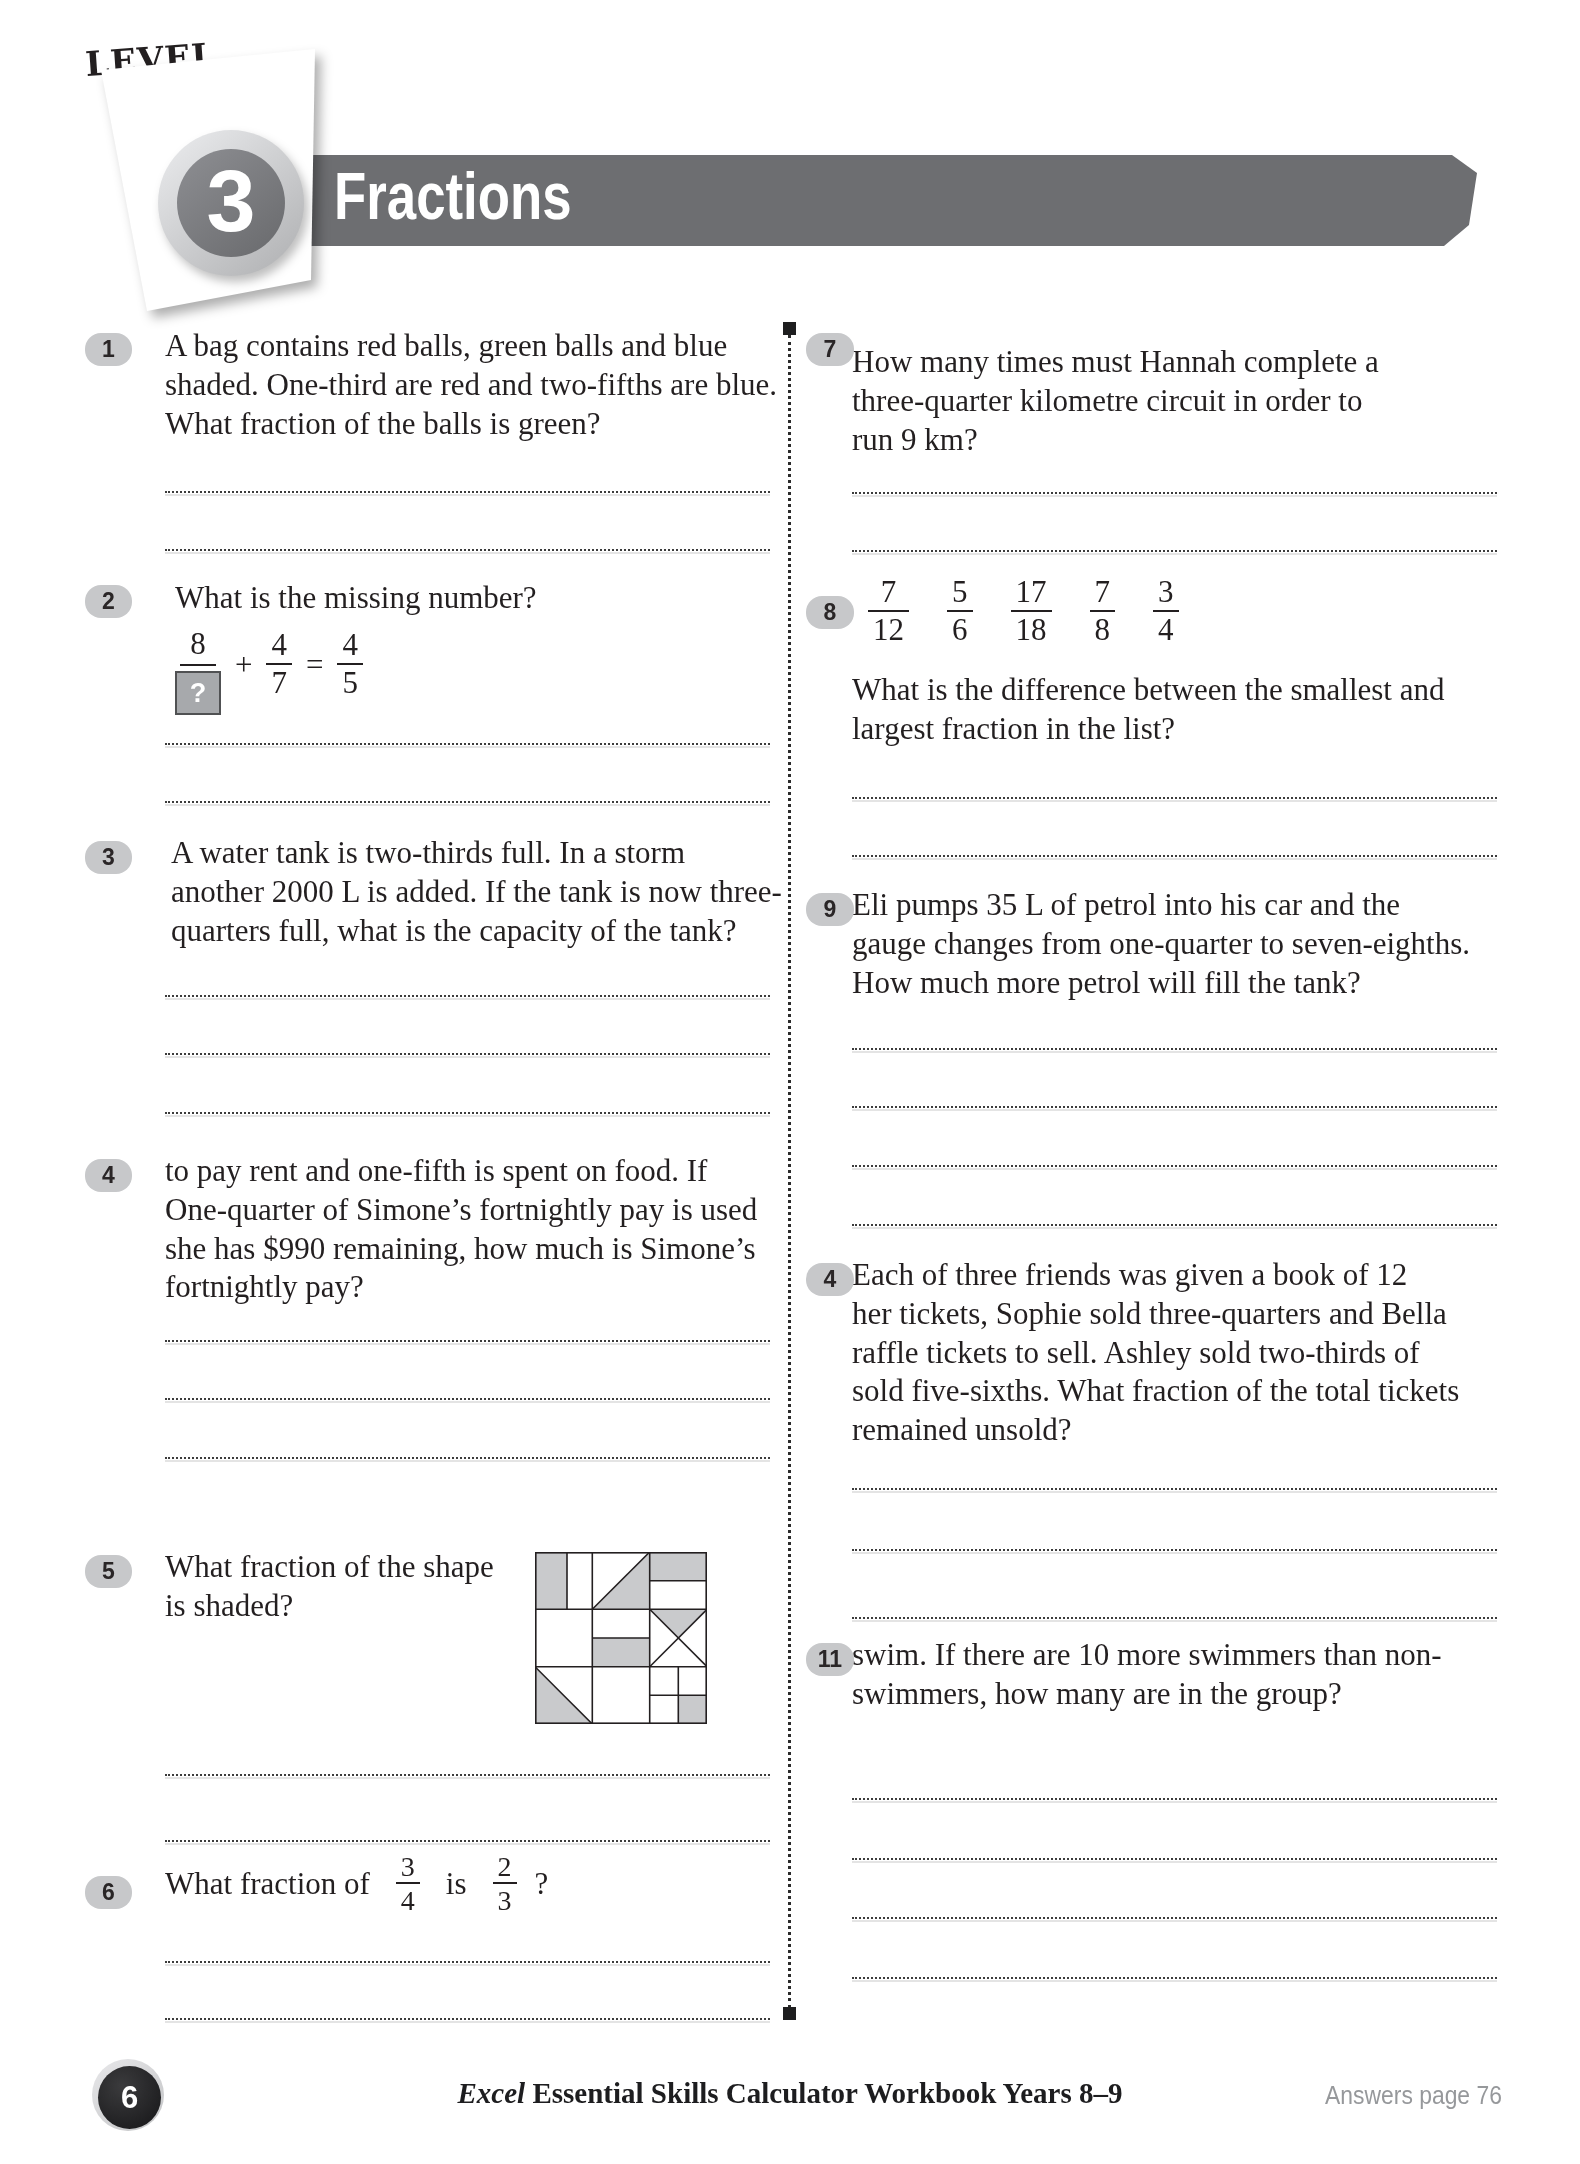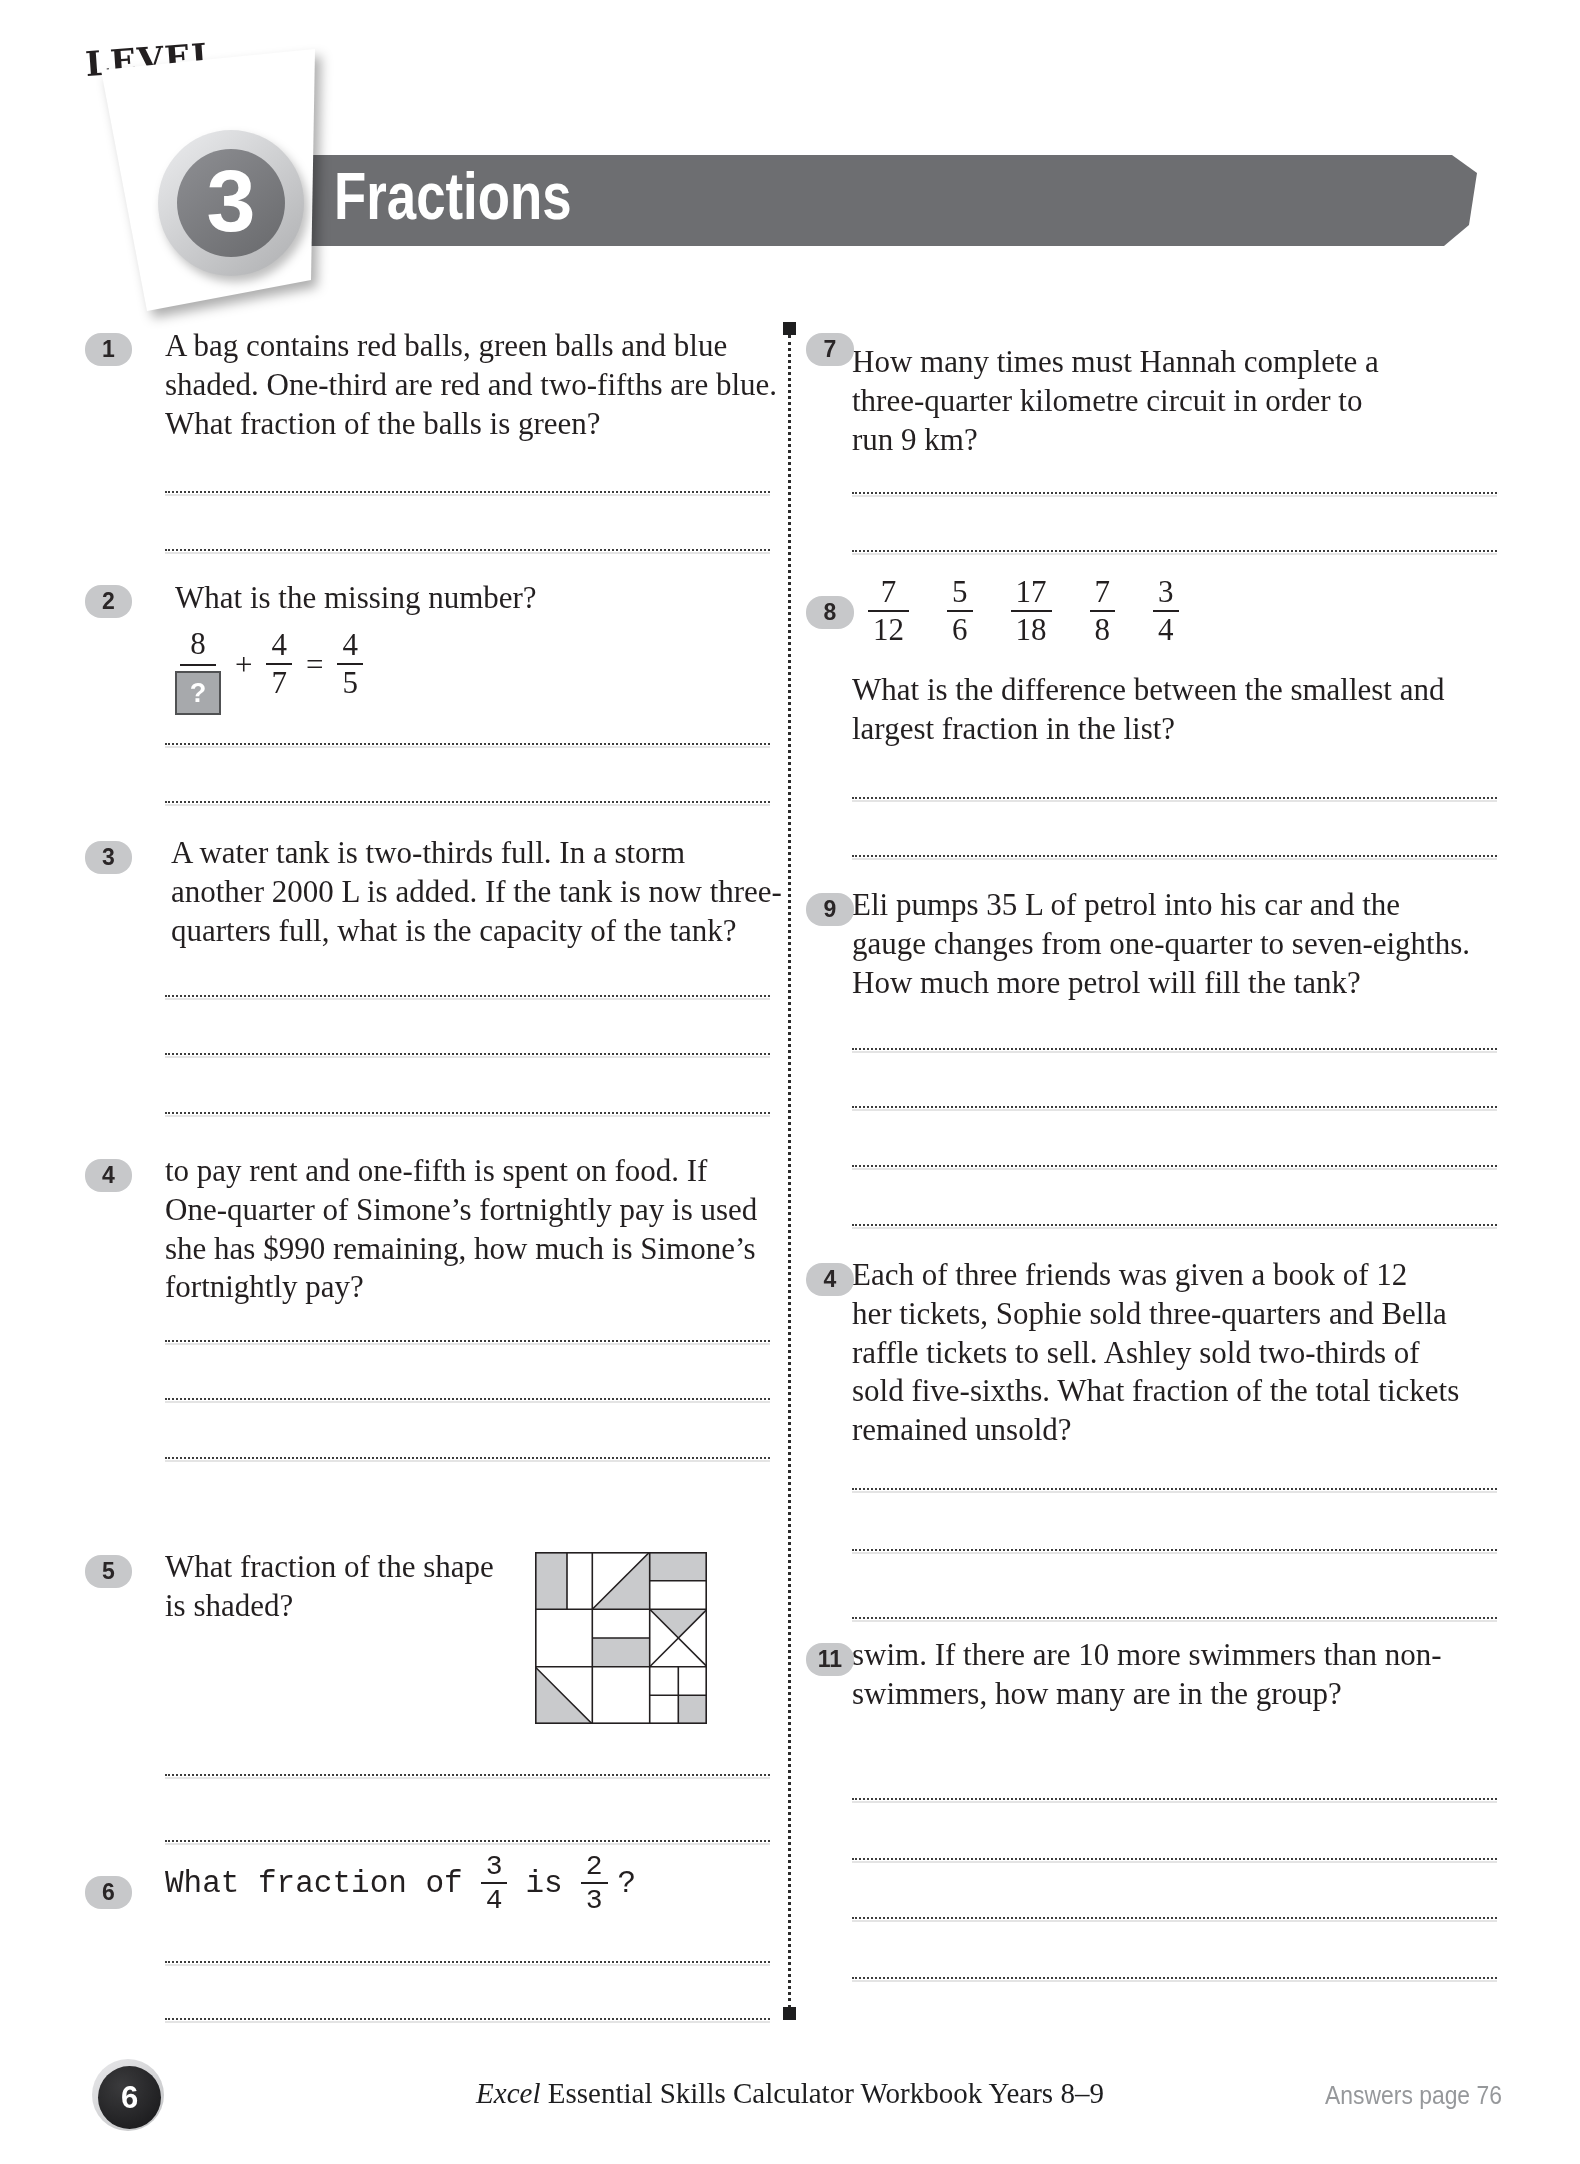--- a/index.html
+++ b/index.html
@@ -44,37 +44,37 @@
   .frac{display:inline-flex;flex-direction:column;align-items:center;line-height:1.05;}
   .frac .den{border-top:2.5px solid #231f20;padding:2px 5px 0 5px;}
   .frac .num{padding:0 5px 1px 5px;}
   .eqrow{position:absolute;display:flex;align-items:center;gap:14px;font-size:31px;}
   .f8{display:inline-flex;flex-direction:column;align-items:center;position:relative;top:6px;}
   .f8 .num{padding:0 10px 2px 10px;border-bottom:2.5px solid #231f20;}
   .qbox{margin-top:5px;width:42px;height:40px;background:#a7a9ac;border:2px solid #505153;
         display:flex;align-items:center;justify-content:center;
         font-family:"Liberation Sans",sans-serif;font-weight:bold;font-size:27px;color:#ffffff;}
   .fracrow{position:absolute;display:flex;align-items:flex-start;gap:38px;font-size:31px;}
-  .q6row{position:absolute;display:flex;align-items:center;gap:18px;font-size:31px;font-family:Liberation Mono, monospace;}
+  .q6row{position:absolute;display:flex;align-items:center;gap:26px;font-size:31px;}
   .q6row .frac{font-size:28px;}
 
   
   .vdots{position:absolute;left:788px;top:335px;height:1673px;width:0;
          border-left:3px dotted #2b2b2b;}
   .endsq{position:absolute;width:13px;height:13px;background:#1e1e1f;}
 
   
   .pgring{position:absolute;left:92px;top:2059px;width:72px;height:72px;border-radius:50%;
           background:linear-gradient(140deg,#e8e8ea,#c2c3c5);}
   .pgcircle{position:absolute;left:6px;top:7px;width:63px;height:63px;border-radius:50%;
           background:radial-gradient(circle at 38% 32%,#3b3b3d,#151517);
           display:flex;align-items:center;justify-content:center;
           font-family:"Liberation Sans",sans-serif;font-weight:bold;font-size:31px;color:#fff;}
   .foot-center{position:absolute;left:0;top:2077px;width:1580px;text-align:center;
-          font-family:"Liberation Serif",serif;font-weight:normal;font-size:29px;color:#1d1d1f;}
+          font-family:"Liberation Serif",serif;font-weight:bold;font-size:29px;color:#1d1d1f;}
   .foot-center i{font-style:italic;}
   .foot-right{position:absolute;right:78px;top:2080px;font-family:"Liberation Sans",sans-serif;
           font-size:26px;color:#96989b;transform:scaleX(.88);transform-origin:right top;}
 
   svg .shade{fill:#c9cacc;}
   svg .cellline{stroke:#231f20;stroke-width:1.6;fill:none;}
 </style>
 </head>
 <body>
 

